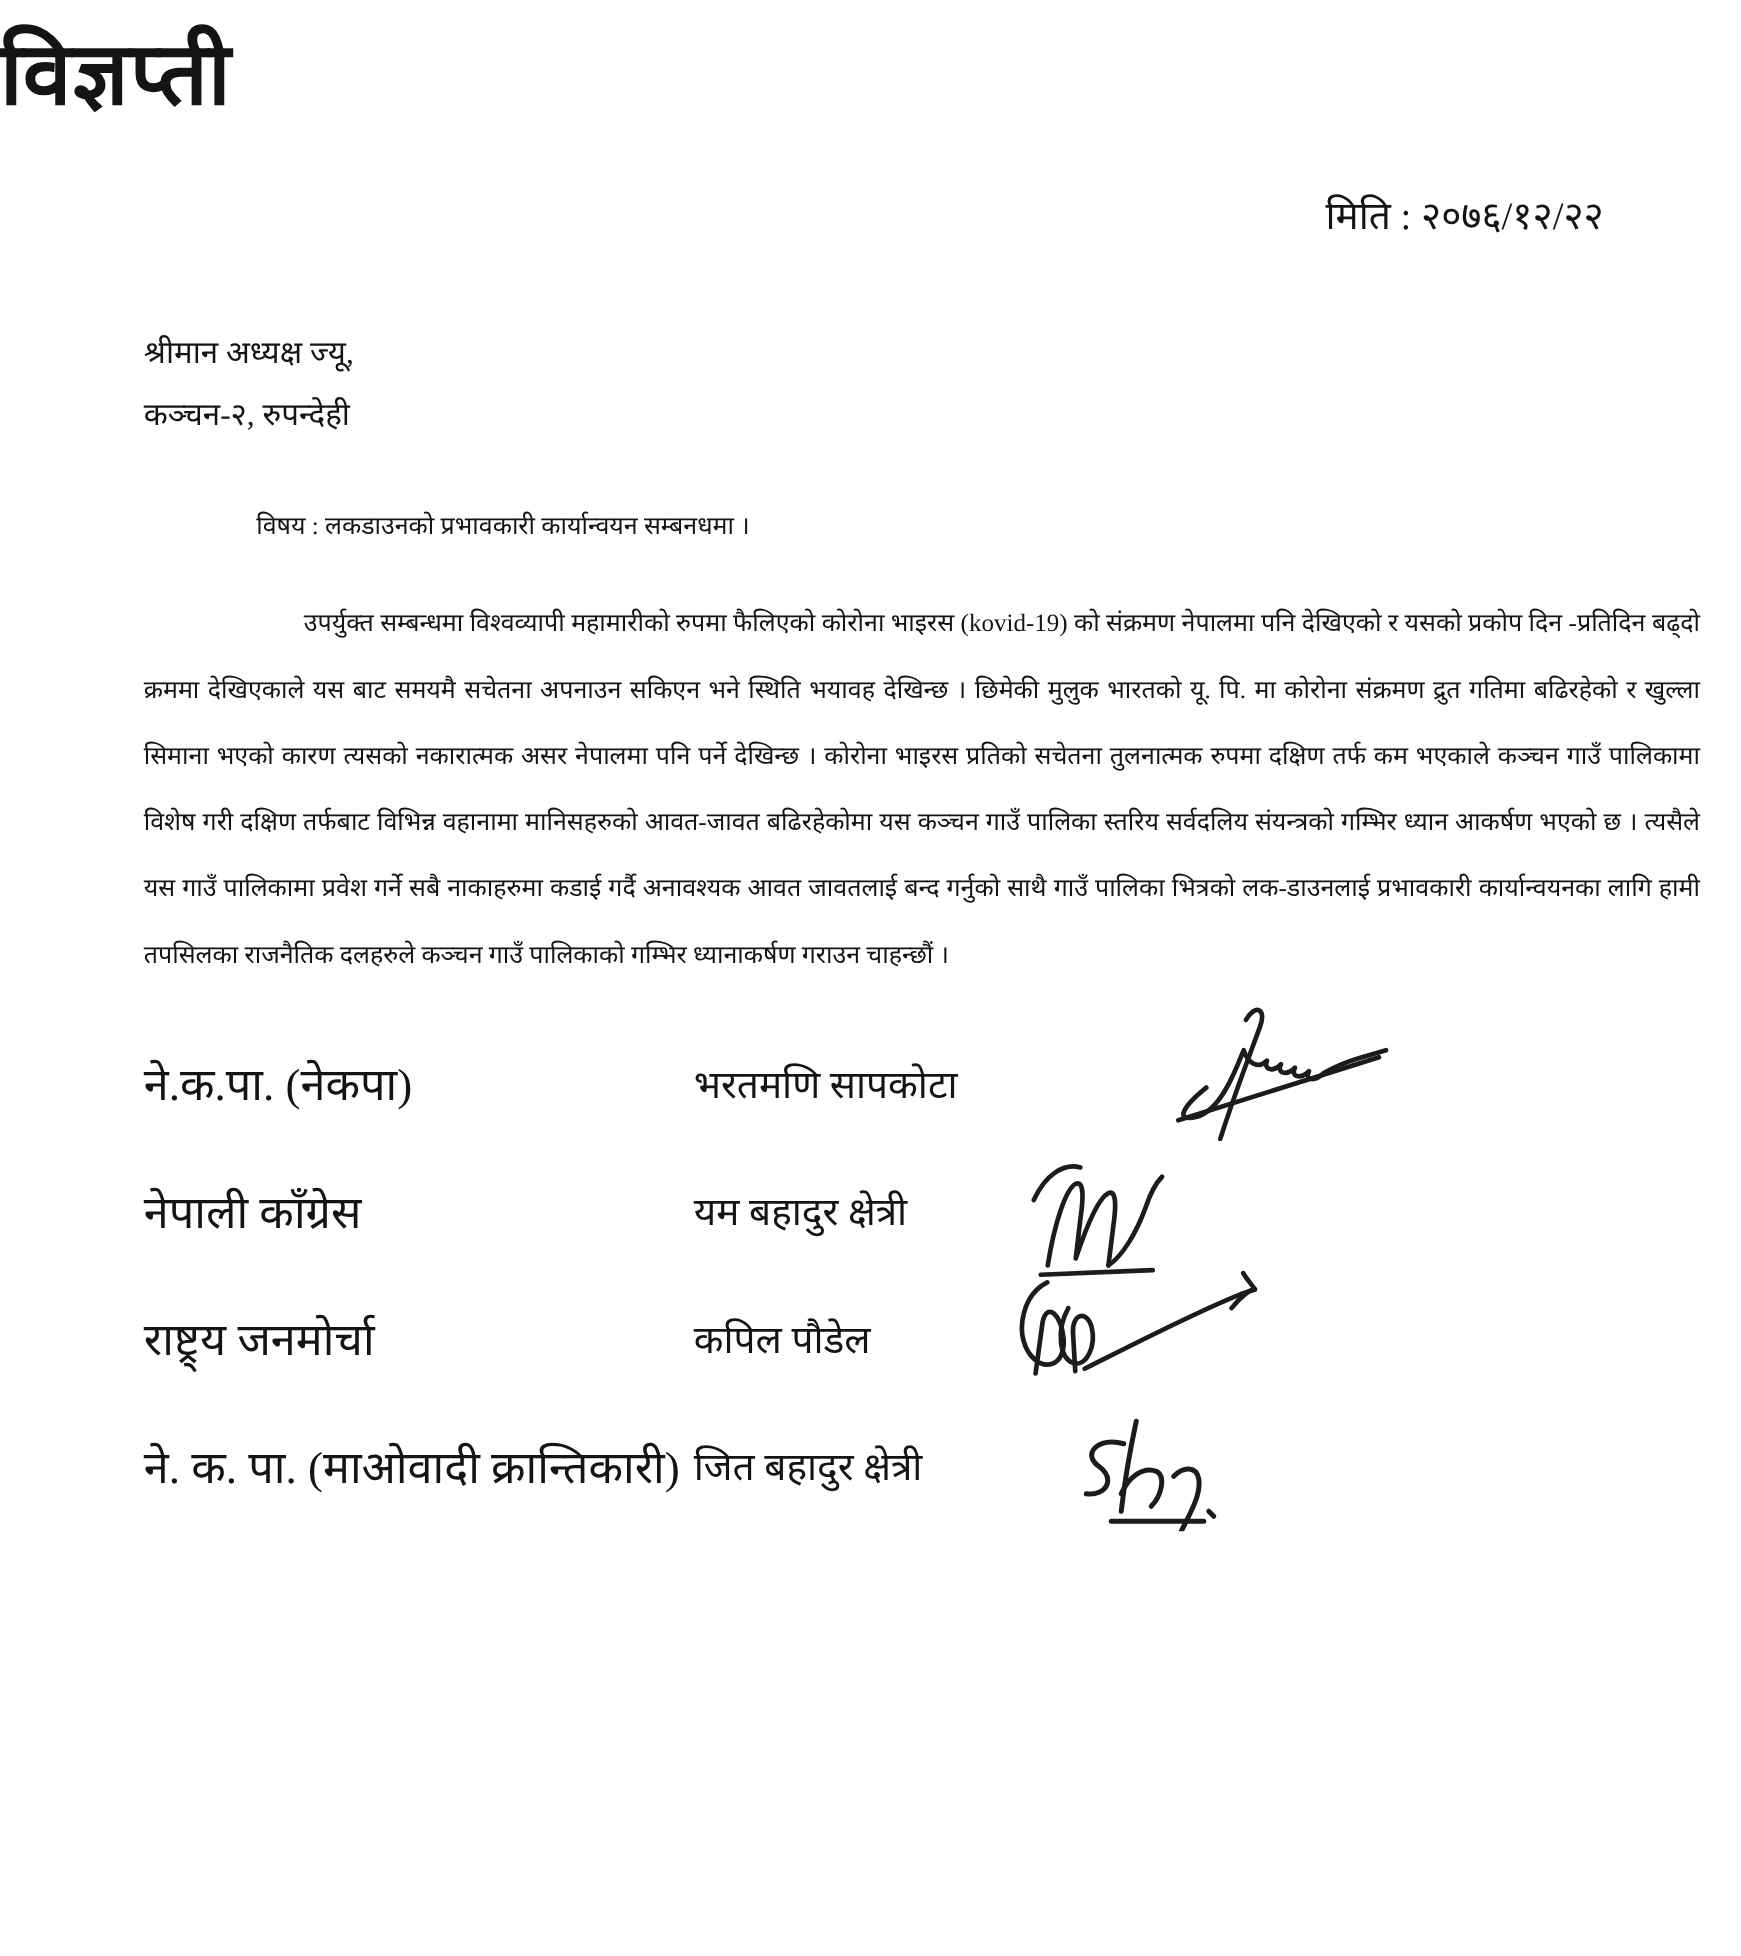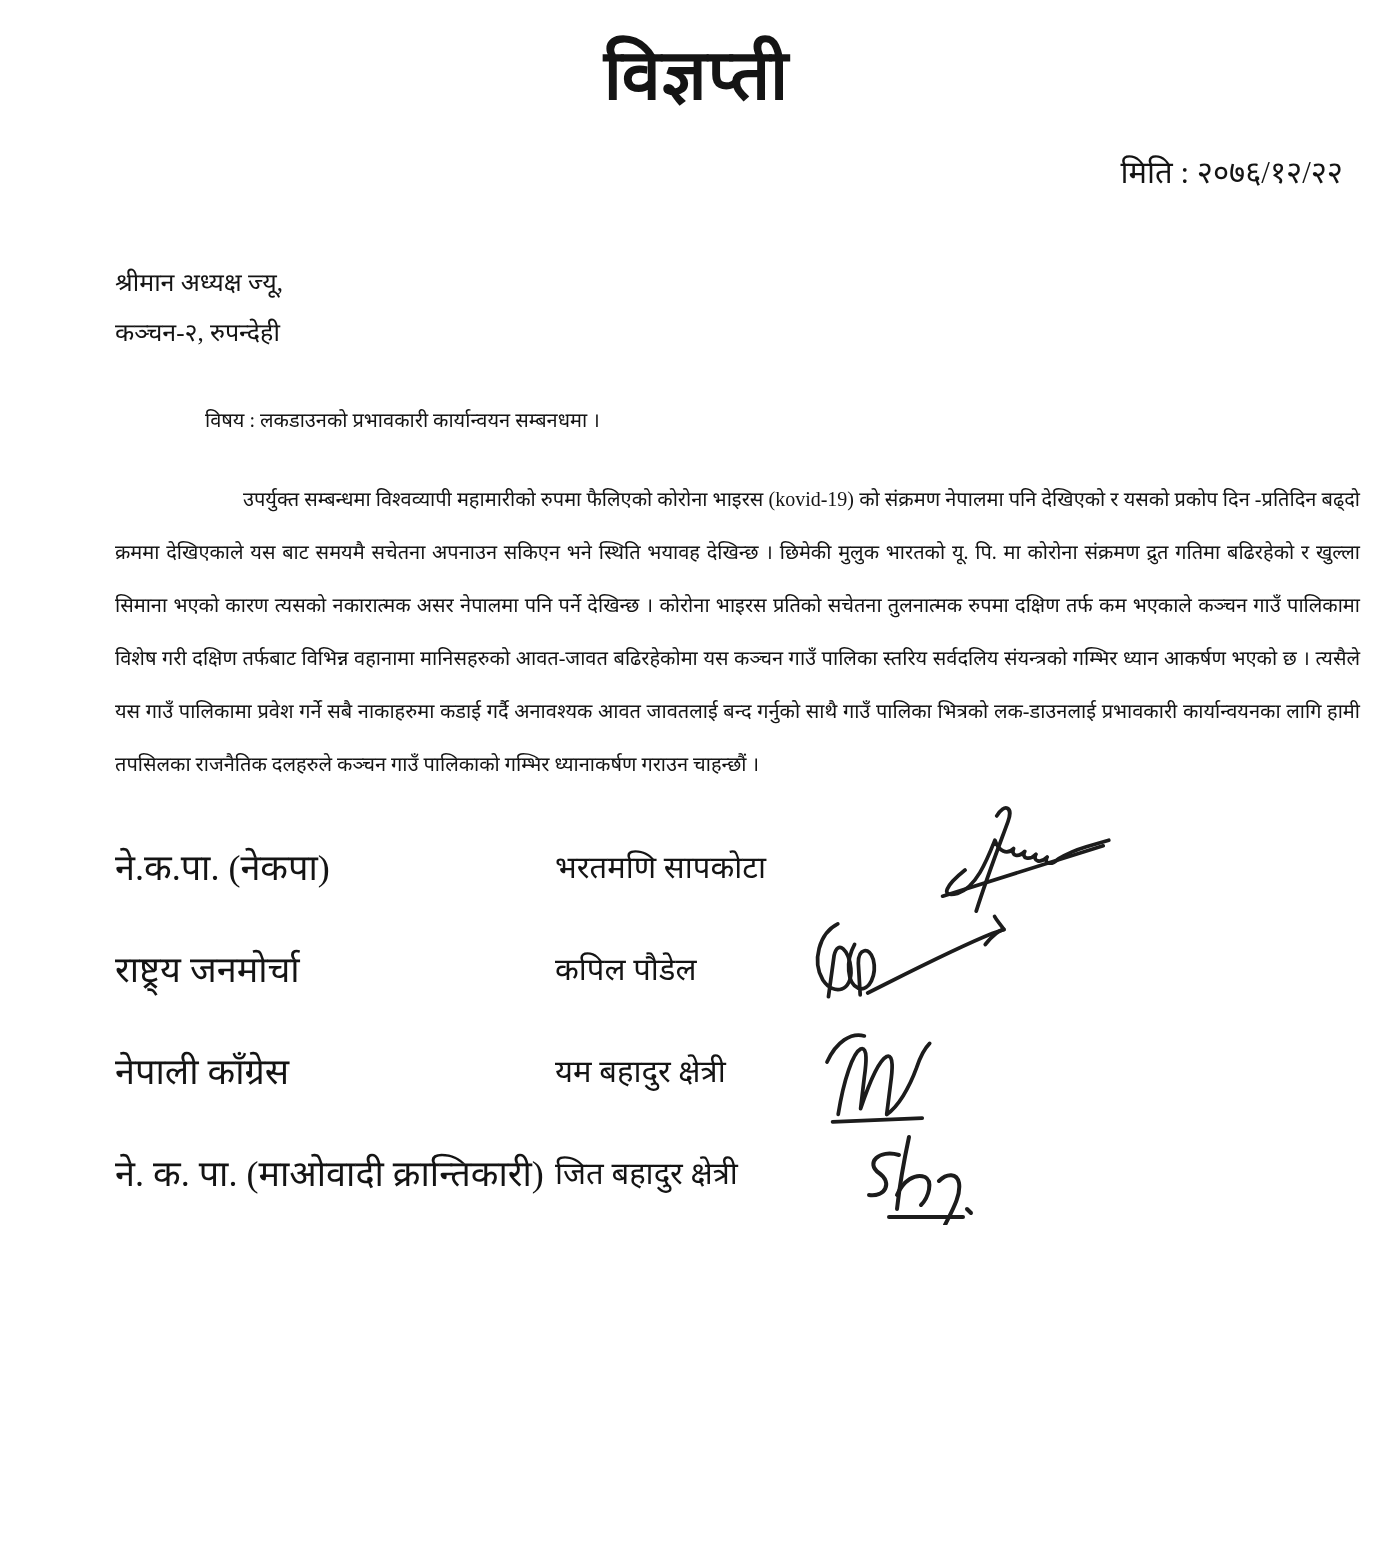--- a/index.html
+++ b/index.html
@@ -14,32 +14,31 @@
     color: #141414;
     overflow: hidden;
   }
   .page {
     position: relative;
     width: 1393px;
     height: 1565px;
     background: #ffffff;
   }
   .doc-title {
-    text-align: center;
     font-size: 70px;
     font-weight: bold;
-    margin: 16px;
+    margin: 0;
     padding-top: 8px;
     letter-spacing: 1px;
   }
   .date-line {
     text-align: right;
-    padding-right: 50px;
+    padding-right: 110px;
     font-size: 31px;
-    margin-top: 30px;
+    margin-top: 46px;
   }
   .addressee {
     margin: 66px 0 0 115px;
     font-size: 25px;
     line-height: 50px;
   }
   .subject-line {
     margin: 48px 0 0 205px;
     font-size: 20px;
   }
@@ -117,41 +116,41 @@
       <div class="sig-box sig-1">
         <svg width="235" height="112" viewBox="0 0 240 120">
           <path class="ink" d="M116,16 C124,2 134,6 128,22 C120,44 106,80 94,118"></path>
           <path class="ink" d="M82,74 C62,90 54,104 74,99 C94,93 106,62 114,42 C118,54 127,58 134,51 C131,59 139,61 146,54 C142,62 151,64 158,57 C154,65 163,67 170,60 C166,68 175,69 182,62 C192,56 202,52 212,49 L236,42"></path>
           <path class="ink" d="M58,102 L230,48"></path>
         </svg>
       </div>
     </div>
 
     <div class="sig-row">
+      <div class="party-name">नेपाली काँग्रेस</div>
+      <div class="person-name">यम बहादुर क्षेत्री</div>
+      <div class="sig-box sig-2">
+        <svg width="140" height="112" viewBox="0 0 140 120">
+          <path class="ink" d="M10,44 C20,22 36,12 50,16"></path>
+          <path class="ink" d="M22,100 C28,62 38,34 46,30 C54,27 52,46 50,60 L46,94 C56,64 66,42 74,38 C82,35 80,54 78,68 L74,100"></path>
+          <path class="ink" d="M74,100 C86,92 98,72 106,50 C110,38 114,30 120,24"></path>
+          <path class="ink" d="M16,108 L112,104"></path>
+        </svg>
+      </div>
+    </div>
+
+    <div class="sig-row">
       <div class="party-name">राष्ट्र्य जनमोर्चा</div>
       <div class="person-name">कपिल पौडेल</div>
       <div class="sig-box sig-3">
         <svg width="220" height="112" viewBox="0 0 220 120">
           <path class="ink" d="M38,16 C18,26 10,56 22,76 C34,94 54,88 52,64 C50,44 38,32 34,50 L28,94"></path>
           <path class="ink" d="M56,38 C46,56 48,80 60,85 C72,89 80,70 76,54 C72,40 60,42 60,58 L62,92"></path>
           <path class="ink" d="M70,90 C110,70 164,42 204,26 L216,22"></path>
           <path class="ink" d="M196,38 C204,28 212,22 216,22 C212,16 208,12 206,8"></path>
-        </svg>
-      </div>
-    </div>
-
-    <div class="sig-row">
-      <div class="party-name">नेपाली काँग्रेस</div>
-      <div class="person-name">यम बहादुर क्षेत्री</div>
-      <div class="sig-box sig-2">
-        <svg width="140" height="112" viewBox="0 0 140 120">
-          <path class="ink" d="M10,44 C20,22 36,12 50,16"></path>
-          <path class="ink" d="M22,100 C28,62 38,34 46,30 C54,27 52,46 50,60 L46,94 C56,64 66,42 74,38 C82,35 80,54 78,68 L74,100"></path>
-          <path class="ink" d="M74,100 C86,92 98,72 106,50 C110,38 114,30 120,24"></path>
-          <path class="ink" d="M16,108 L112,104"></path>
         </svg>
       </div>
     </div>
 
     <div class="sig-row">
       <div class="party-name">ने. क. पा. (माओवादी क्रान्तिकारी)</div>
       <div class="person-name">जित बहादुर क्षेत्री</div>
       <div class="sig-box sig-4">
         <svg width="150" height="100" viewBox="0 0 150 100">
           <path class="ink" d="M56,30 C36,24 22,38 36,48 C50,58 42,72 26,70"></path>

